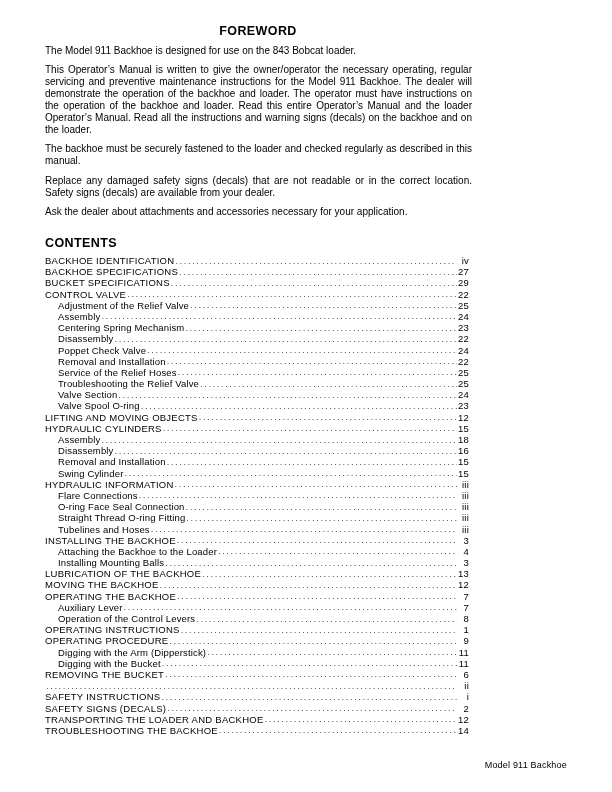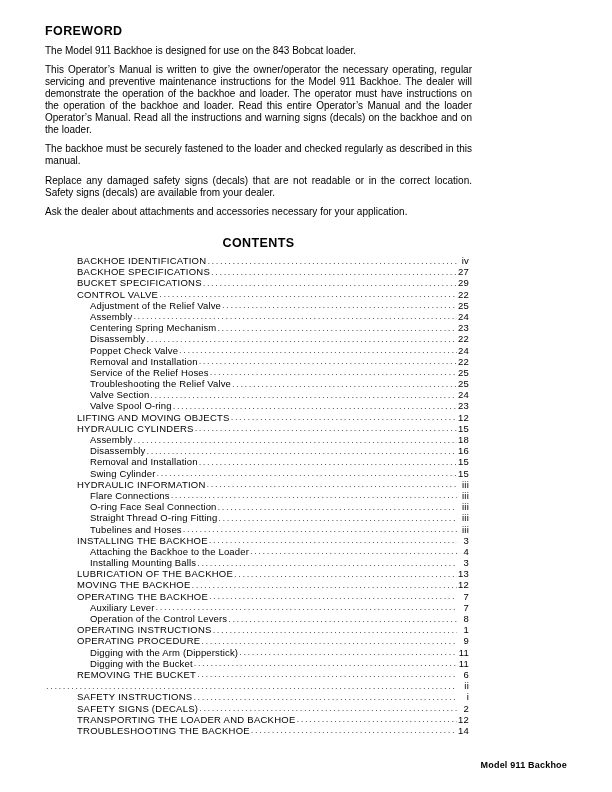--- a/index.html
+++ b/index.html
@@ -22,20 +22,21 @@
     width: 612px;
     height: 792px;
   }
 
   
   .foreword-heading {
     position: absolute;
     left: 45px;
     top: 24px;
     width: 426px;
+    text-align: center;
     font-size: 12.5px;
     font-weight: bold;
     letter-spacing: 0.4px;
   }
 
   
   .foreword-body {
     position: absolute;
     left: 45px;
     top: 45px;
@@ -48,21 +49,21 @@
     margin: 0 0 7.5px 0;
   }
   .foreword-body p:last-child { margin-bottom: 0; }
 
   
   .contents-heading {
     position: absolute;
     left: 45px;
     top: 236px;
     width: 427px;
-    text-align: center;
+    text-align: left;
     font-size: 12.5px;
     font-weight: bold;
     letter-spacing: 0.4px;
   }
 
   
   .contents-list {
     position: absolute;
     left: 45px;
     top: 255px;
@@ -75,21 +76,20 @@
     align-items: baseline;
     height: 11.2px;
     line-height: 11.2px;
     white-space: nowrap;
     overflow: hidden;
   }
 
   .toc-label {
     flex: 0 0 auto;
     letter-spacing: 0.25px;
-    margin-left: 32px;
   }
   .toc-row.sub .toc-label {
     letter-spacing: 0.15px;
   }
   .toc-row.sub {
     padding-left: 13px;
     justify-content: center;
   }
 
   .toc-dots {
@@ -110,21 +110,21 @@
     min-width: 12px;
     letter-spacing: 0.25px;
   }
 
   
   .footer {
     position: absolute;
     right: 45px;
     top: 760px;
     font-size: 9px;
-    font-weight: bold;
+    font-weight: normal;
     letter-spacing: 0.2px;
   }
 </style>
 </head>
 <body>
 
 <div class="page">
 
   <div class="foreword-heading">FOREWORD</div>
 

